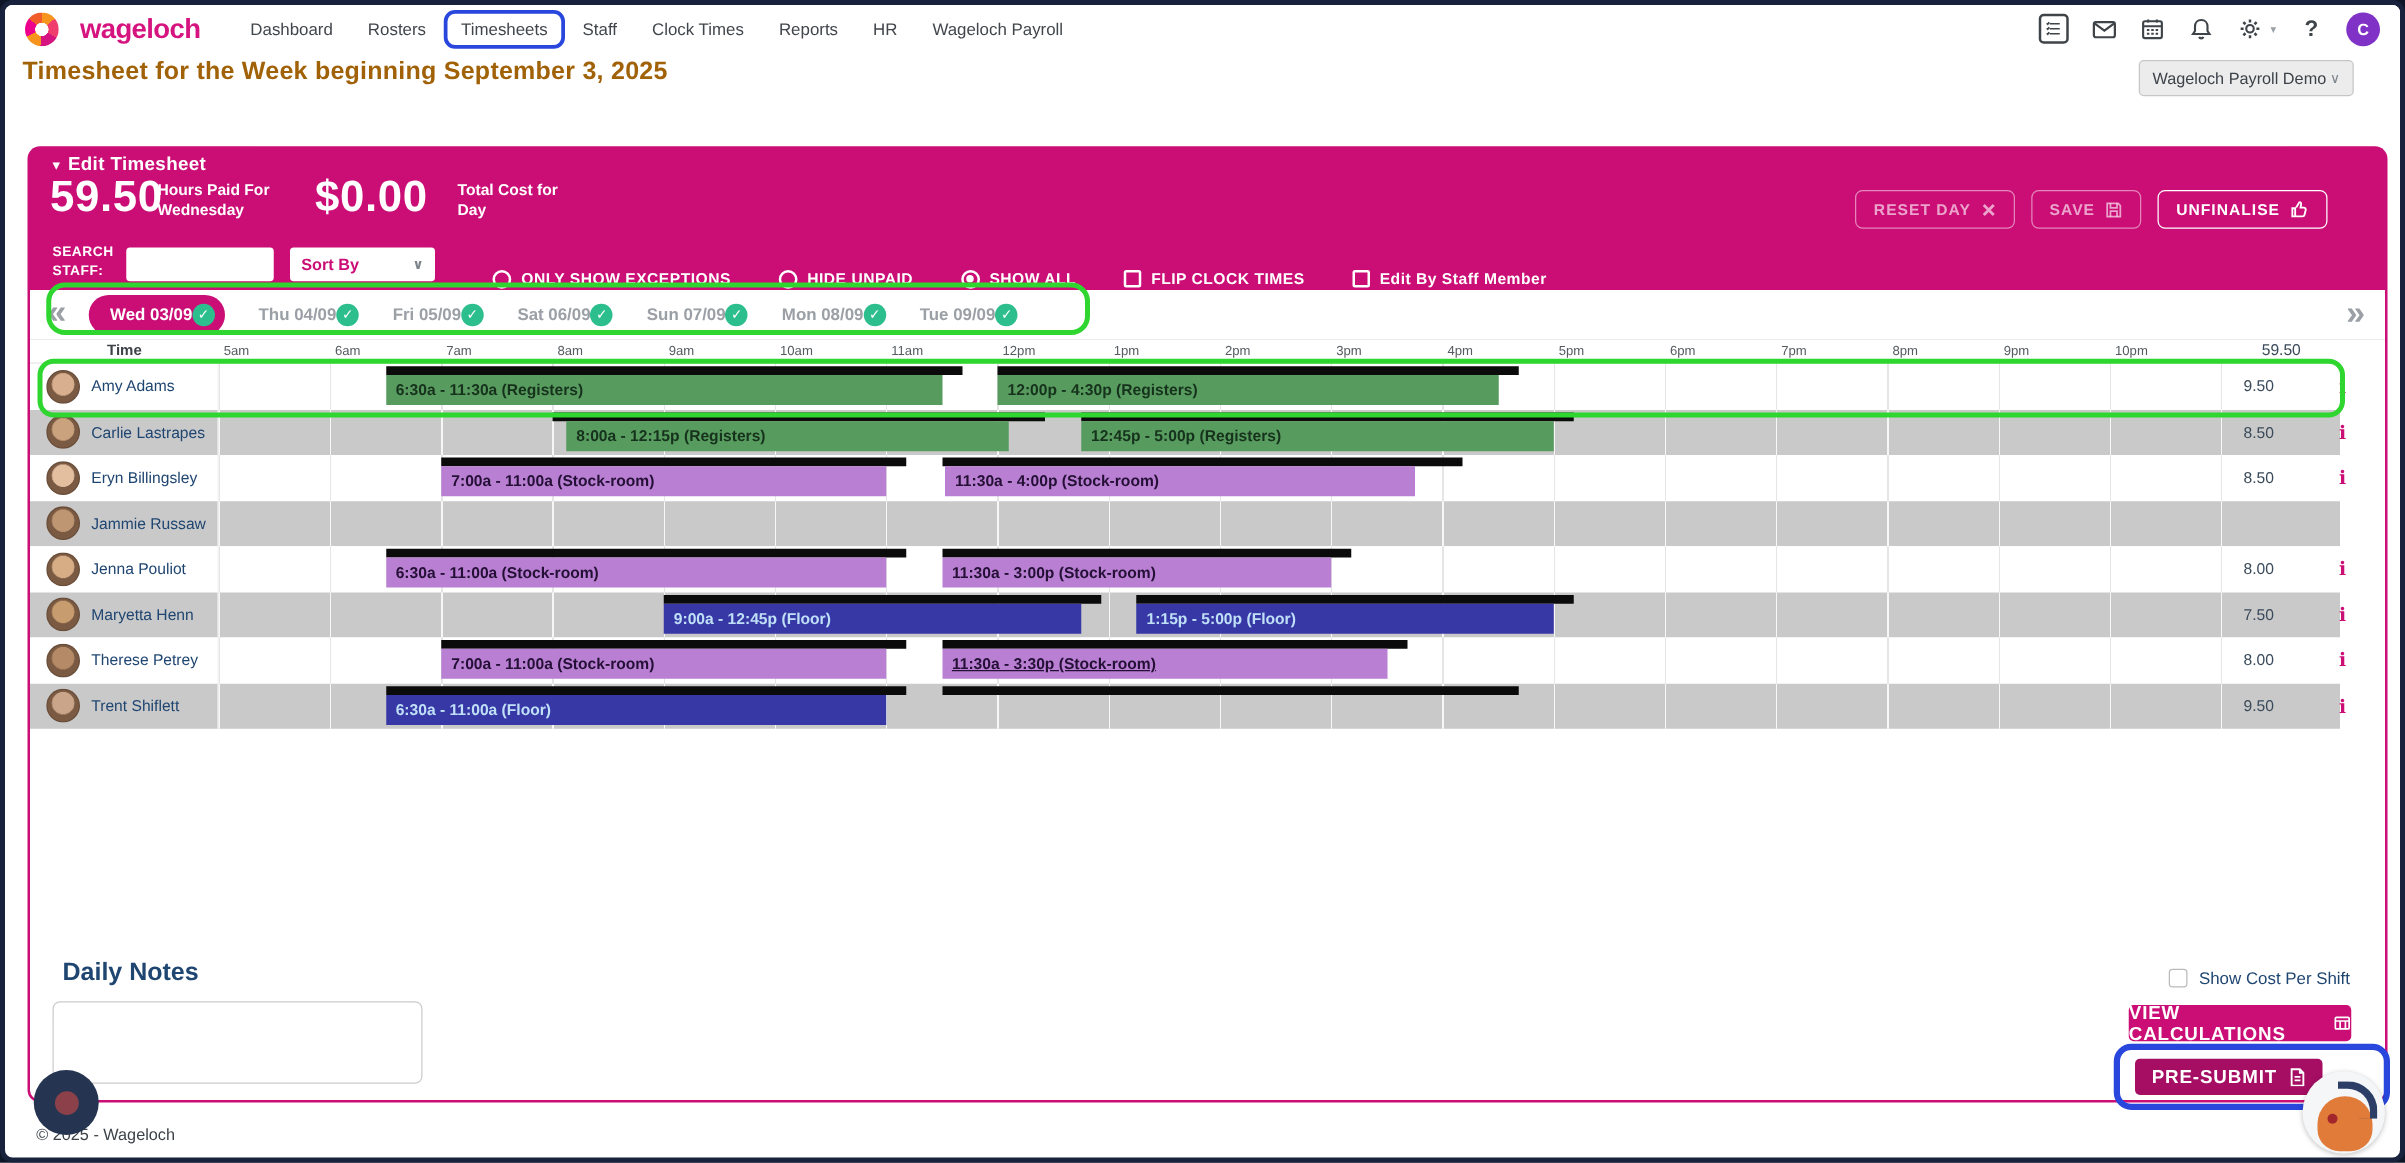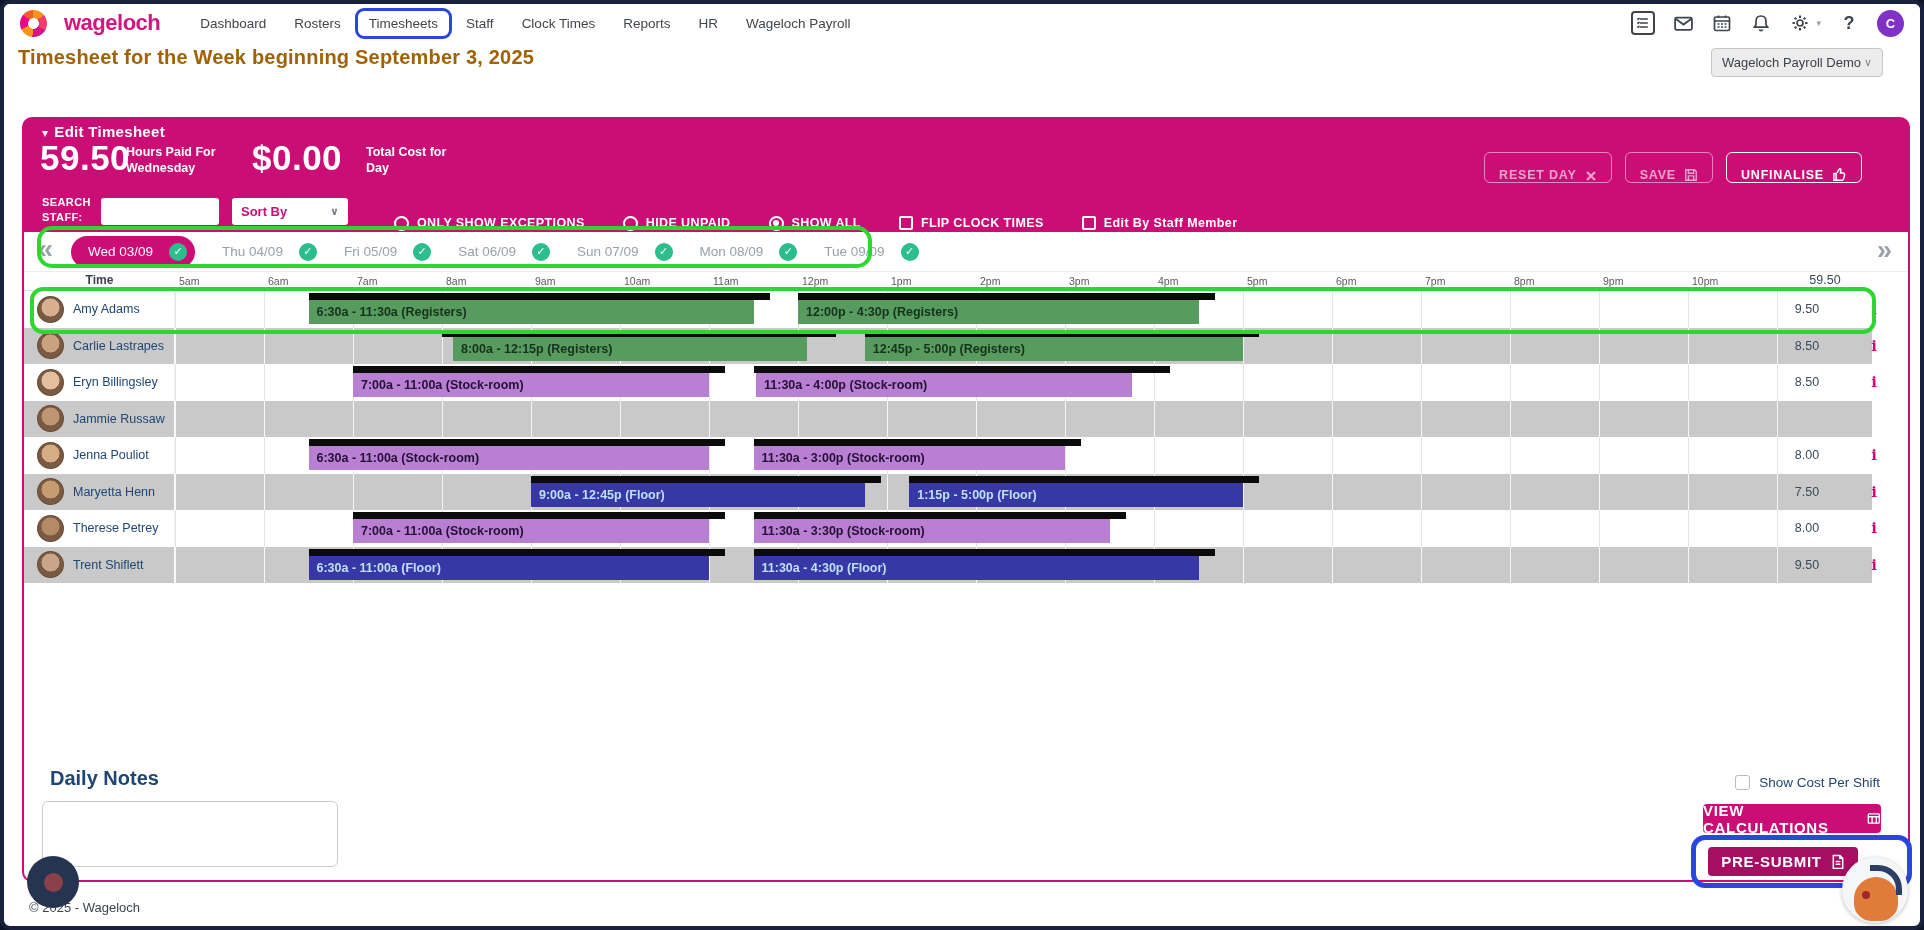--- a/index.html
+++ b/index.html
@@ -41,21 +41,21 @@
   #panel-white { left:20px; top:228px; width:1884px; height:648px; background:#fff; border-radius:0 0 8px 8px; }
   #edit-title { left:38px; top:119px; color:#fff; font-size:15px; font-weight:bold; letter-spacing:.3px; }
   #edit-title .caret-down { font-size:12px; margin-right:6px; }
   .big-stat { color:#fff; font-size:35px; font-weight:bold; letter-spacing:.5px; }
   .stat-label { color:#fff; font-size:12.5px; font-weight:600; line-height:1.25; }
   #stat-hours { left:36px; top:134px; }
   #stat-hours-label { left:122px; top:141px; width:112px; }
   #stat-cost { left:248px; top:134px; }
   #stat-cost-label { left:362px; top:141px; width:100px; }
   #panel-actions { top:148px; right:58px; display:flex; gap:13px; }
-  .pbtn { height:31px; display:flex; align-items:flex-end; gap:8px; padding:0 14px; border-radius:6px;
+  .pbtn { height:31px; display:flex; align-items:center; gap:8px; padding:0 14px; border-radius:6px;
           font-size:12.5px; font-weight:bold; letter-spacing:.8px; cursor:pointer;
           border:1.5px solid rgba(255,255,255,.5); color:rgba(255,255,255,.62); }
   .pbtn svg { stroke:rgba(255,255,255,.62); fill:none; stroke-width:1.6; }
   .pbtn.bright { border-color:#fff; color:#fff; }
   .pbtn.bright svg { stroke:#fff; }
 
   #search-label { left:38px; top:191px; width:60px; color:#fff; font-size:11px; font-weight:bold; line-height:1.4; letter-spacing:.4px; }
   #search-input { left:97px; top:194px; width:118px; height:27px; border:none; border-radius:3px; background:#fff; padding:0 8px; font-size:13px; }
   #sortby { left:228px; top:194px; width:116px; height:27px; background:#fff; border-radius:3px;
             display:flex; align-items:center; justify-content:space-between; padding:0 9px;
@@ -67,21 +67,21 @@
   .cbox { width:14px; height:14px; border:2px solid #fff; border-radius:2px; flex:none; }
   .filter-label { color:#fff; font-size:12.5px; font-weight:bold; letter-spacing:.4px; white-space:nowrap; }
 
   
   #tabsbar { left:20px; top:228px; width:1884px; height:40px; background:#fff; border-radius:6px 6px 0 0;
              display:flex; align-items:center; border-bottom:1px solid #ececec; }
   .chevrons { color:#9aa0a6; font-size:27px; font-weight:bold; line-height:1; cursor:pointer; }
   #chev-left { margin:0 18px 4px 14px; }
   #chev-right { position:absolute; right:16px; top:5px; }
   #tabs { display:flex; align-items:center; gap:27px; }
-  .day-tab { display:flex; align-items:center; gap:16px; font-size:13.5px; font-weight:400; color:#9aa0a6; cursor:pointer; white-space:nowrap; }
+  .day-tab { display:flex; align-items:center; gap:0; font-size:13.5px; font-weight:700; color:#9aa0a6; cursor:pointer; white-space:nowrap; }
   .day-tab.active { background:#cb0d76; color:#fff; border-radius:17px; padding:7px 8px 7px 17px; }
   .check-badge { width:18px; height:18px; border-radius:50%; background:#2dbe8d; color:#fff; font-size:11px;
                  display:flex; align-items:center; justify-content:center; flex:none; }
 
   
   #timeline-header { left:20px; top:268px; width:1848px; height:19px; border-bottom:1px solid #e2e2e2; }
   #time-label { left:0; top:1px; width:151px; text-align:center; font-size:12px; font-weight:600; color:#3c4248; }
   .hour-label { top:3px; font-size:10.5px; color:#555b61; }
   #week-total { left:1753px; top:1px; width:96px; text-align:center; font-size:12.5px; color:#3a4a5a; }
 
@@ -391,34 +391,33 @@
       </div>
       <div class="row" style="top: 219px;">
         <div class="gridlines"></div>
         <div class="namecell">
           <div class="avatar" style="background: radial-gradient(circle at 50% 42%, rgb(181, 138, 102) 0px, rgb(181, 138, 102) 46%, rgb(122, 90, 66) 48%, rgb(122, 90, 66) 100%);"></div>
           <span class="staff-name">Therese Petrey</span>
         </div>
         <div class="clockstrip" style="left: 329px; width: 372px;"></div>
         <div class="bar stockroom" style="left: 329px; width: 356px;">7:00a - 11:00a (Stock-room)</div>
         <div class="clockstrip" style="left: 729.5px; width: 372px;"></div>
-        <div class="bar stockroom" style="left: 729.5px; width: 356px;">11:30a - 3:30p (Stock-room)</div>
+        <div class="bar stockroom" style="left: 729.5px; width: 356px; text-decoration: underline;">11:30a - 3:30p (Stock-room)</div>
         <div class="hours-val">8.00</div>
         <div class="info-i">i</div>
       </div>
       <div class="row alt" style="top: 255.5px;">
         <div class="gridlines"></div>
         <div class="namecell">
           <div class="avatar" style="background: radial-gradient(circle at 50% 42%, rgb(202, 165, 138) 0px, rgb(202, 165, 138) 46%, rgb(122, 90, 66) 48%, rgb(122, 90, 66) 100%);"></div>
           <span class="staff-name">Trent Shiflett</span>
         </div>
         <div class="clockstrip" style="left: 284.5px; width: 416.5px;"></div>
         <div class="bar floor" style="left: 284.5px; width: 400.5px;">6:30a - 11:00a (Floor)</div>
         <div class="clockstrip" style="left: 729.5px; width: 461px;"></div>
-        <div class="bar floor" style="left: 729.5px; width: 445px;">11:30a - 4:30p (Floor)</div>
         <div class="hours-val">9.50</div>
         <div class="info-i">i</div>
       </div>
     </div>
 
   <div class="abs" id="daily-notes-label">Daily Notes</div>
   <textarea class="abs" id="daily-notes" style=""></textarea>
 
   <div class="abs" id="show-cost">
     <span class="box"></span>

